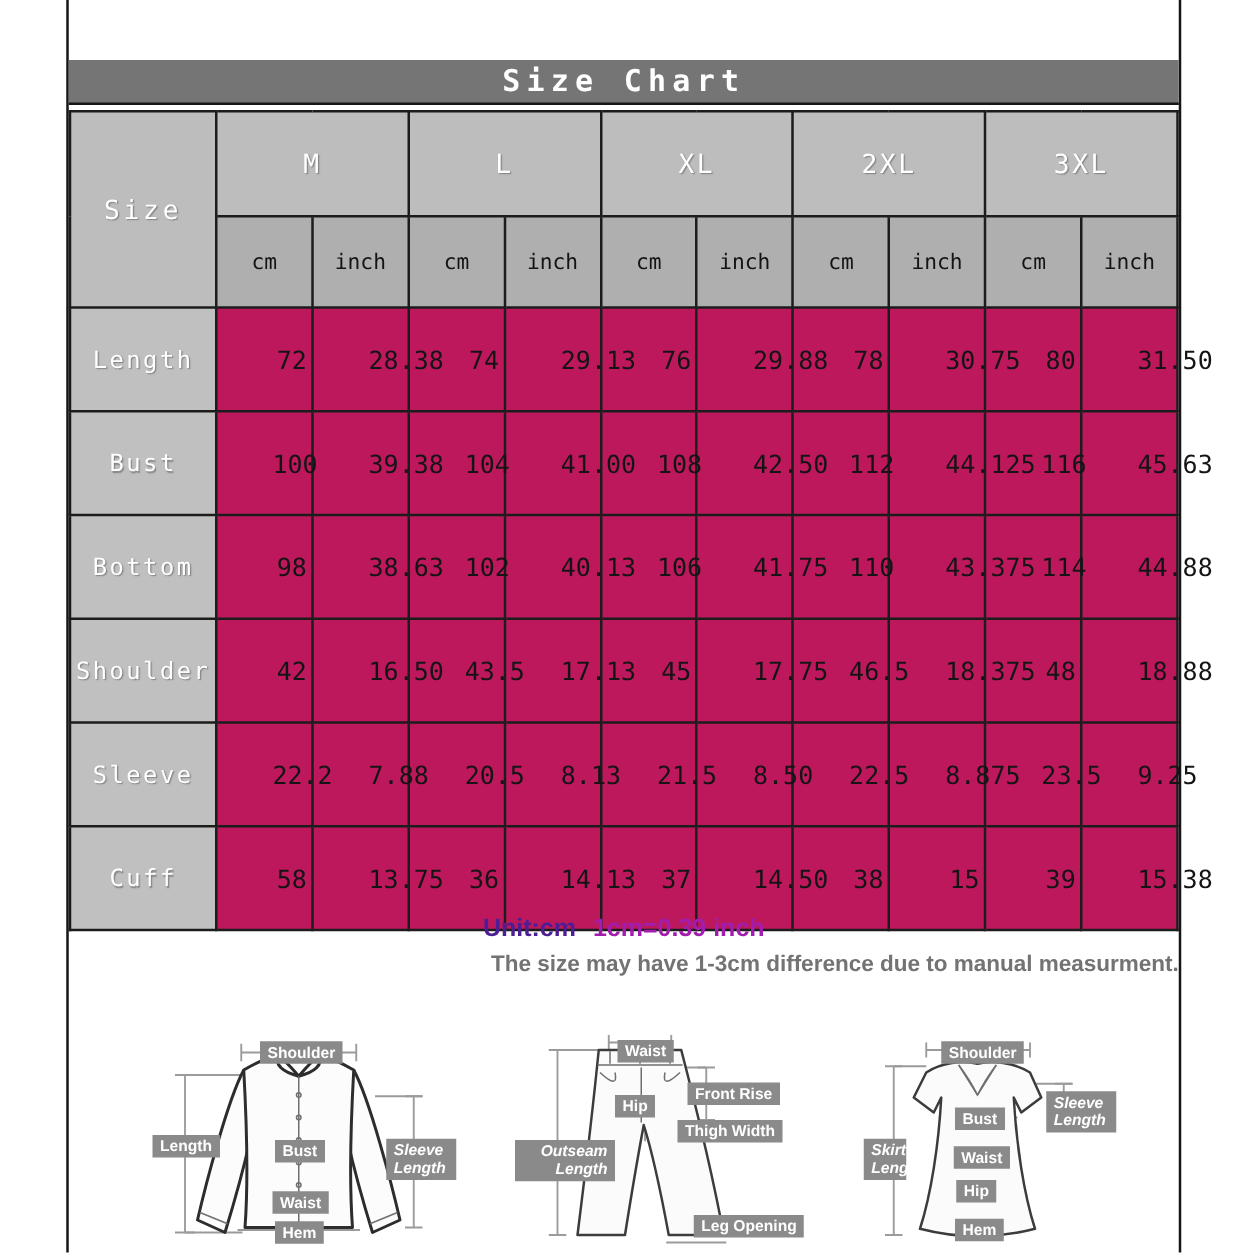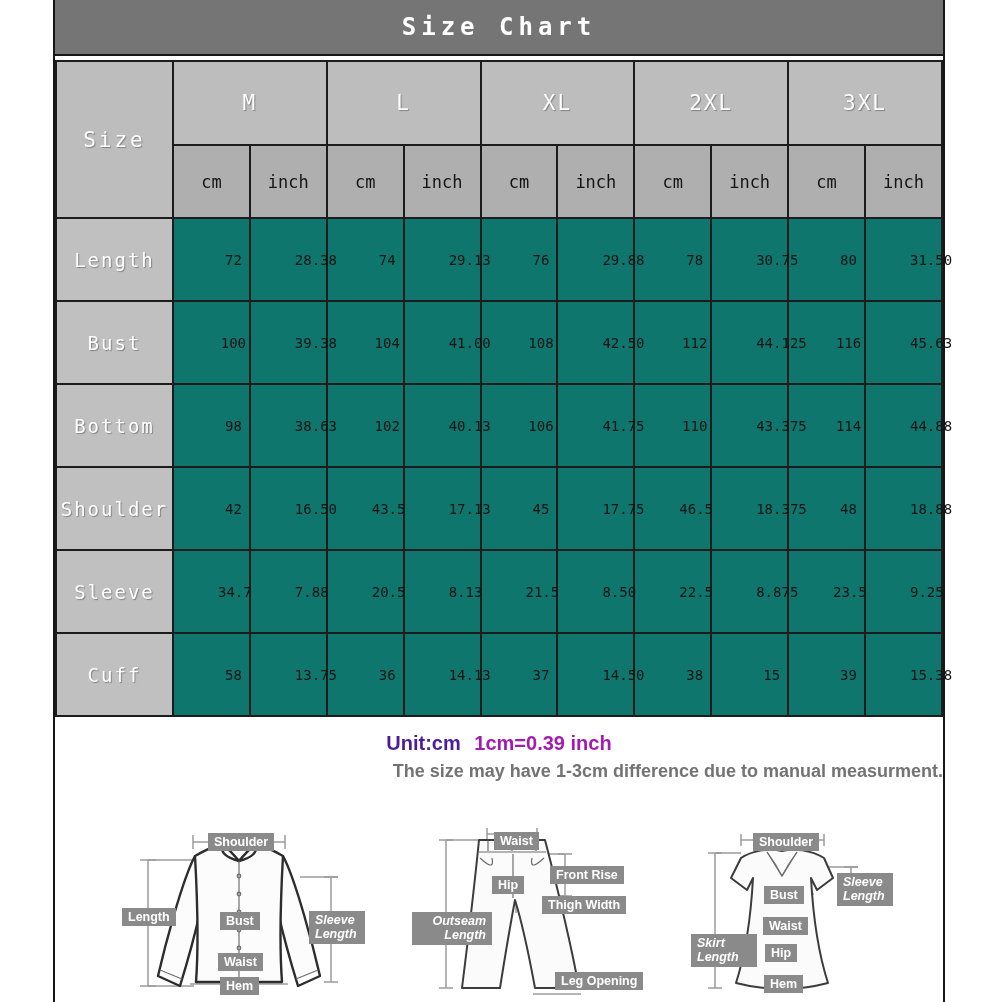--- a/index.html
+++ b/index.html
@@ -2,42 +2,42 @@
 <html><head>
 <meta charset="utf-8">
 <style>
   * { margin:0; padding:0; box-sizing:border-box; }
   html,body { width:1002px; height:1002px; background:#ffffff; overflow:hidden;
               font-family:"Liberation Sans", sans-serif; }
   .sheet { position:absolute; left:53px; top:0; width:892px; height:1002px;
            border-left:2px solid #161616; border-right:2px solid #161616; background:#ffffff; }
 
   
-  .title-bar { height:56px; background:#757575; border-bottom:2px solid #161616;
-               display:flex; align-items:center; justify-content:center; }
+  .title-bar { height:36px; background:#757575; border-bottom:2px solid #161616;
+               display:flex; align-items:center; justify-content:center;margin-top:48px; }
   .title-bar span { color:#ffffff; font-family:"DejaVu Sans Mono", monospace;
                     font-size:24px; font-weight:bold; letter-spacing:5px; }
 
   
   table.size-table { width:100%; border-collapse:collapse; table-layout:fixed; margin-top:4px; }
   table.size-table td, table.size-table th { border:2px solid #1c1c1c; text-align:center;
                     vertical-align:middle; font-family:"DejaVu Sans Mono", monospace; }
   col.c-label { width:13.2%; }
   col.c-val   { width:8.68%; }
   tr.r-sizes  { height:84px; }
   tr.r-units  { height:73px; }
   tr.r-data   { height:83px; }
   .corner-cell { background:#bdbdbd; color:#ffffff; font-size:21px; letter-spacing:3px;
                  text-shadow:1px 1px 1px rgba(90,90,90,.6); font-weight:normal; }
   .size-head  { background:#bdbdbd; color:#ffffff; font-size:21px; letter-spacing:2px;
                 text-shadow:1px 1px 1px rgba(90,90,90,.6); font-weight:normal; }
   .unit-head  { background:#afafaf; color:#141414; font-size:17px; font-weight:normal; }
   .row-label  { background:#c0c0c0; color:#ffffff; font-size:19px; letter-spacing:2px;
                 text-shadow:1px 1px 1px rgba(90,90,90,.6); }
-  .val-cell   { background:#0f766e; color:#141414; font-size:14px;padding-left:44px; }
+  .val-cell   { background:#be185d; color:#141414; font-size:20px;padding-left:44px; }
 
   
   .notes { position:absolute; left:0; top:732px; width:100%; text-align:center; }
   .notes .line1 { font-size:20px; font-weight:bold; }
   .notes .unit-label { color:#4c1d95; }
   .notes .conversion { color:#a21caf; margin-left:8px; }
   .notes .line2 { font-size:18px; font-weight:bold; color:#737373; margin-top:6px;text-align:right; }
 
   
   .diagrams { position:absolute; left:0; top:820px; width:100%; height:182px; }
@@ -145,21 +145,21 @@
       <td class="val-cell">17.13</td>
       <td class="val-cell">45</td>
       <td class="val-cell">17.75</td>
       <td class="val-cell">46.5</td>
       <td class="val-cell">18.375</td>
       <td class="val-cell">48</td>
       <td class="val-cell">18.88</td>
     </tr>
     <tr class="r-data">
       <td class="row-label">Sleeve</td>
-      <td class="val-cell">34.7</td>
+      <td class="val-cell">22.2</td>
       <td class="val-cell">7.88</td>
       <td class="val-cell">20.5</td>
       <td class="val-cell">8.13</td>
       <td class="val-cell">21.5</td>
       <td class="val-cell">8.50</td>
       <td class="val-cell">22.5</td>
       <td class="val-cell">8.875</td>
       <td class="val-cell">23.5</td>
       <td class="val-cell">9.25</td>
     </tr>
@@ -303,17 +303,17 @@
           <path d="M88,32 Q97,44 103,56"></path>
             <path d="M118,32 Q109,44 103,56"></path>
         </g>
       </svg>
       <div class="chip" style="left:74px;  top:13px;">Shoulder</div>
       <div class="chip wrap" style="left:158px; top:53px; width:56px;">Sleeve Length</div>
       <div class="chip" style="left:85px;  top:66px;">Bust</div>
       <div class="chip" style="left:84px;  top:97px;">Waist</div>
       <div class="chip" style="left:86px;  top:124px;">Hip</div>
       <div class="chip" style="left:85px;  top:155px;">Hem</div>
-      <div class="chip wrap" style="left:12px; top:91px; width:66px;margin-top:23px;">Skirt Length</div>
+      <div class="chip wrap" style="left:12px; top:91px; width:34px;">Skirt Length</div>
     </div>
 
   </div>
 </div>
 
 </body></html>

